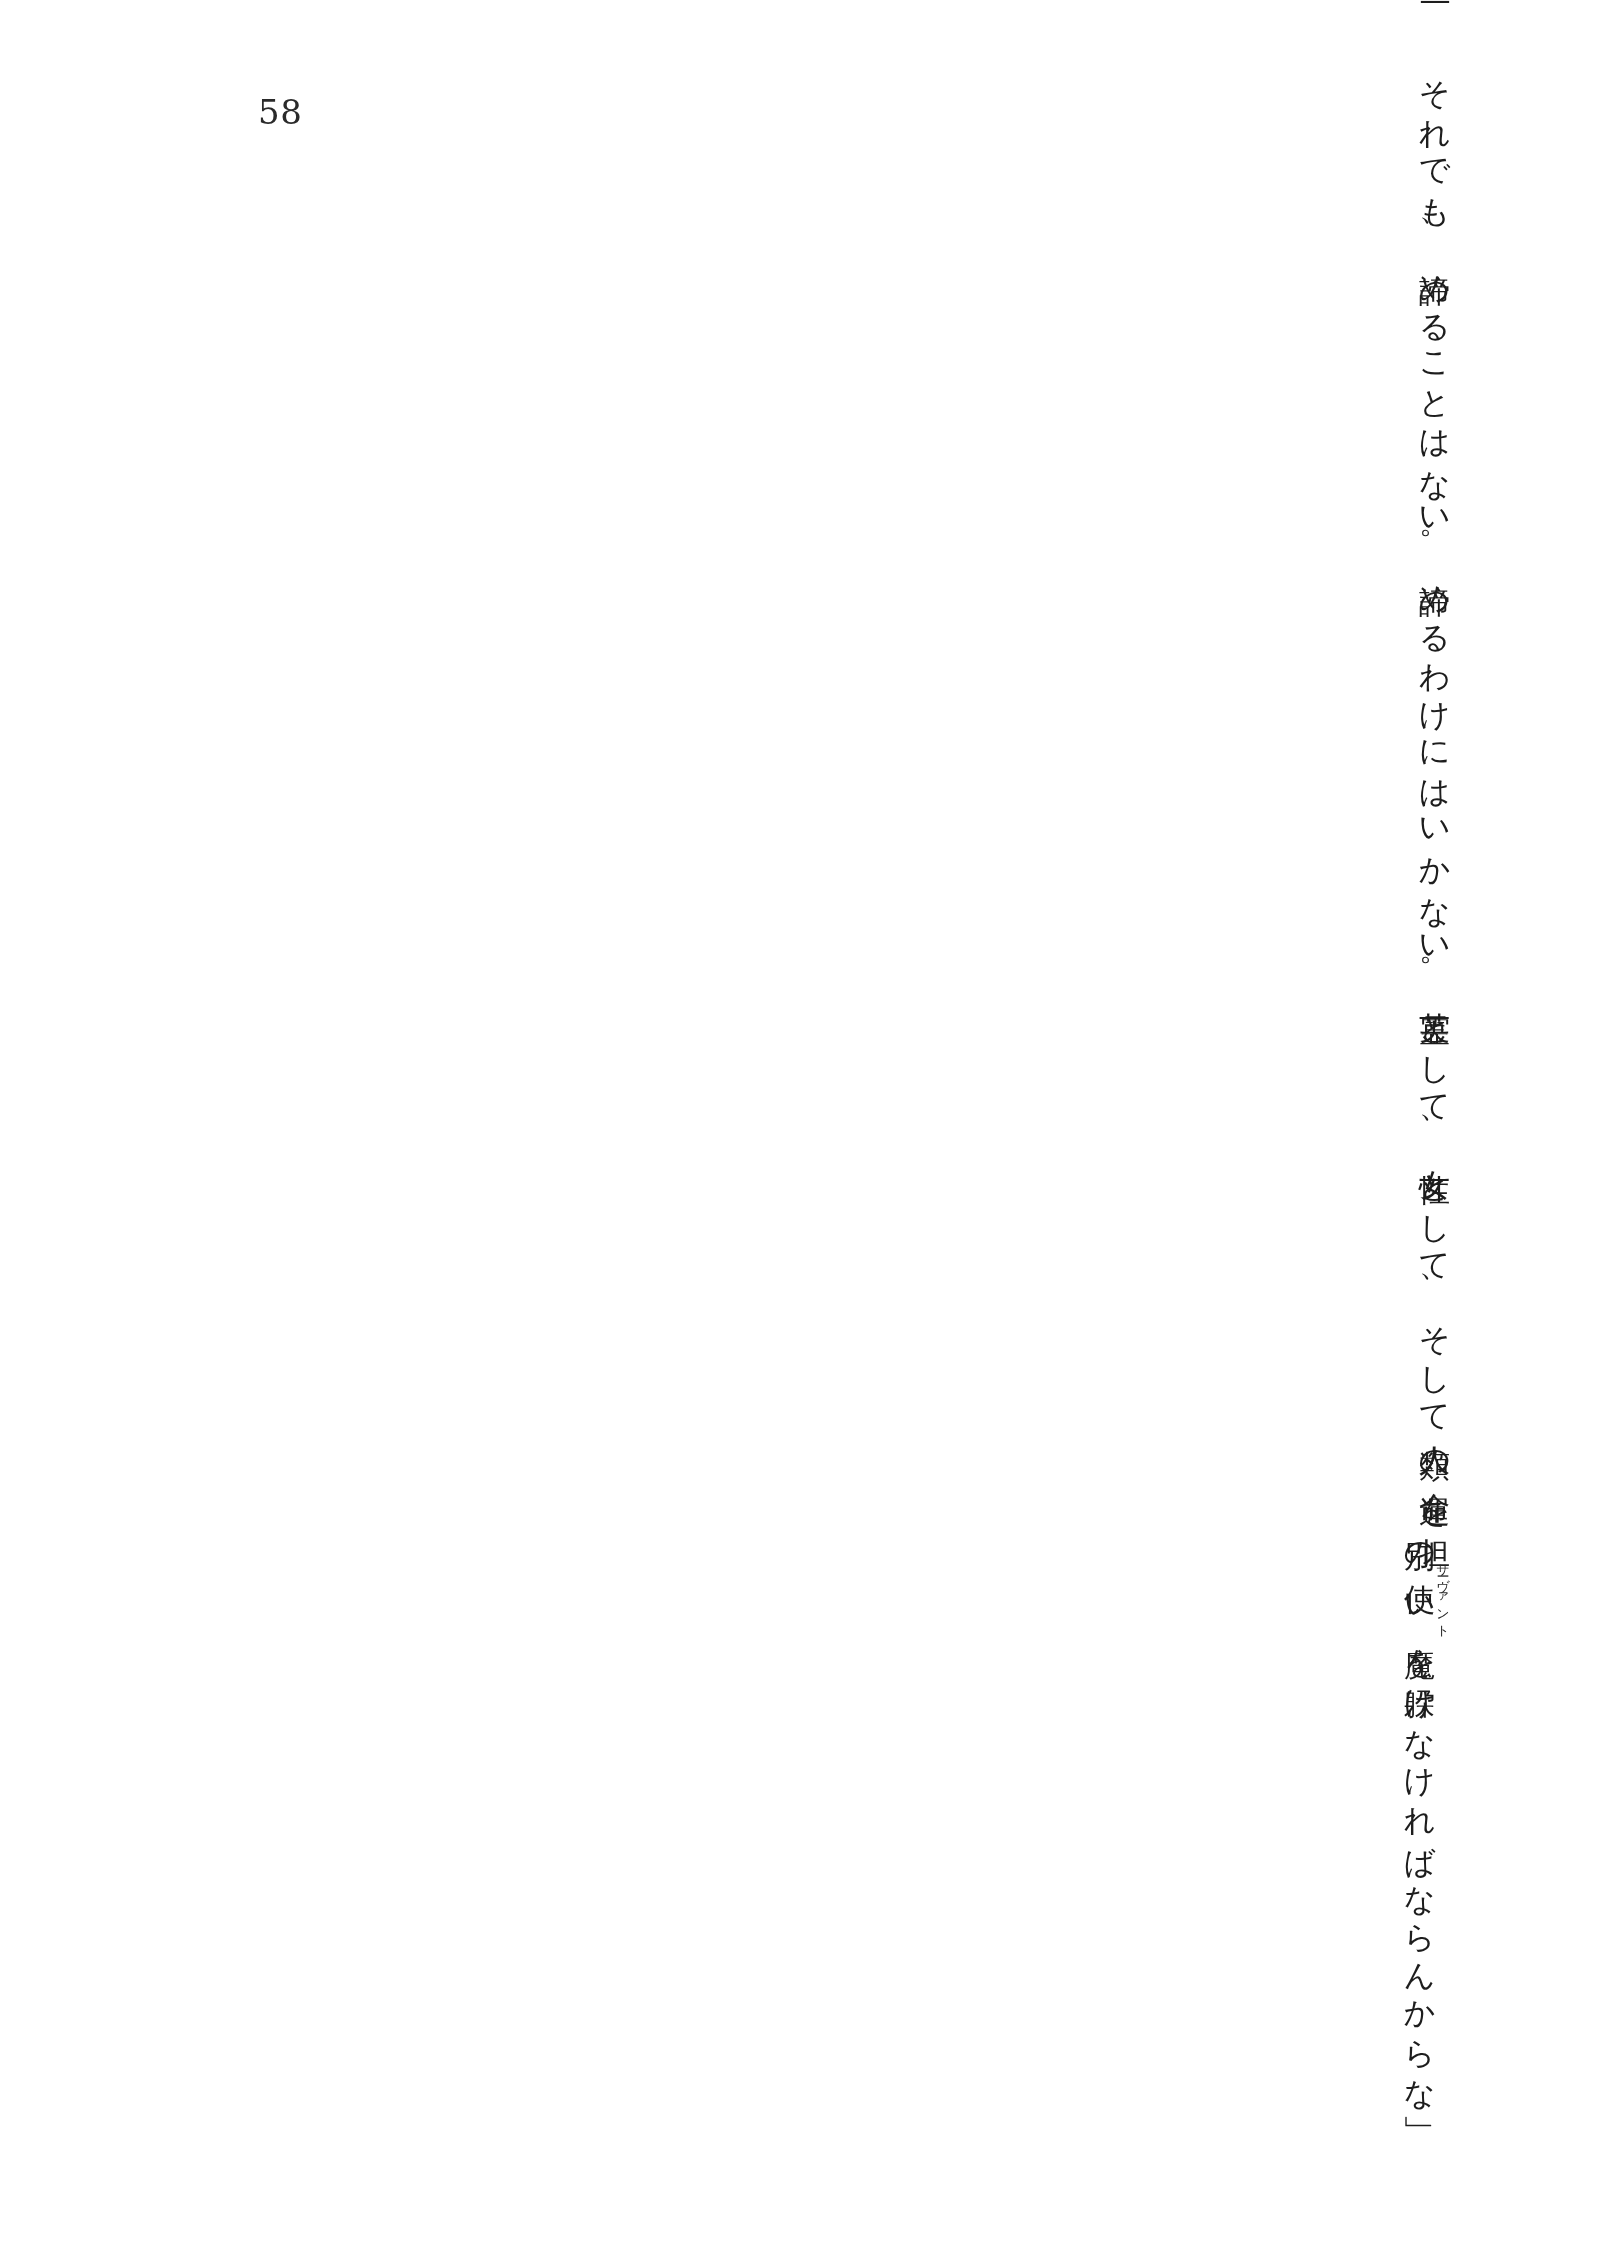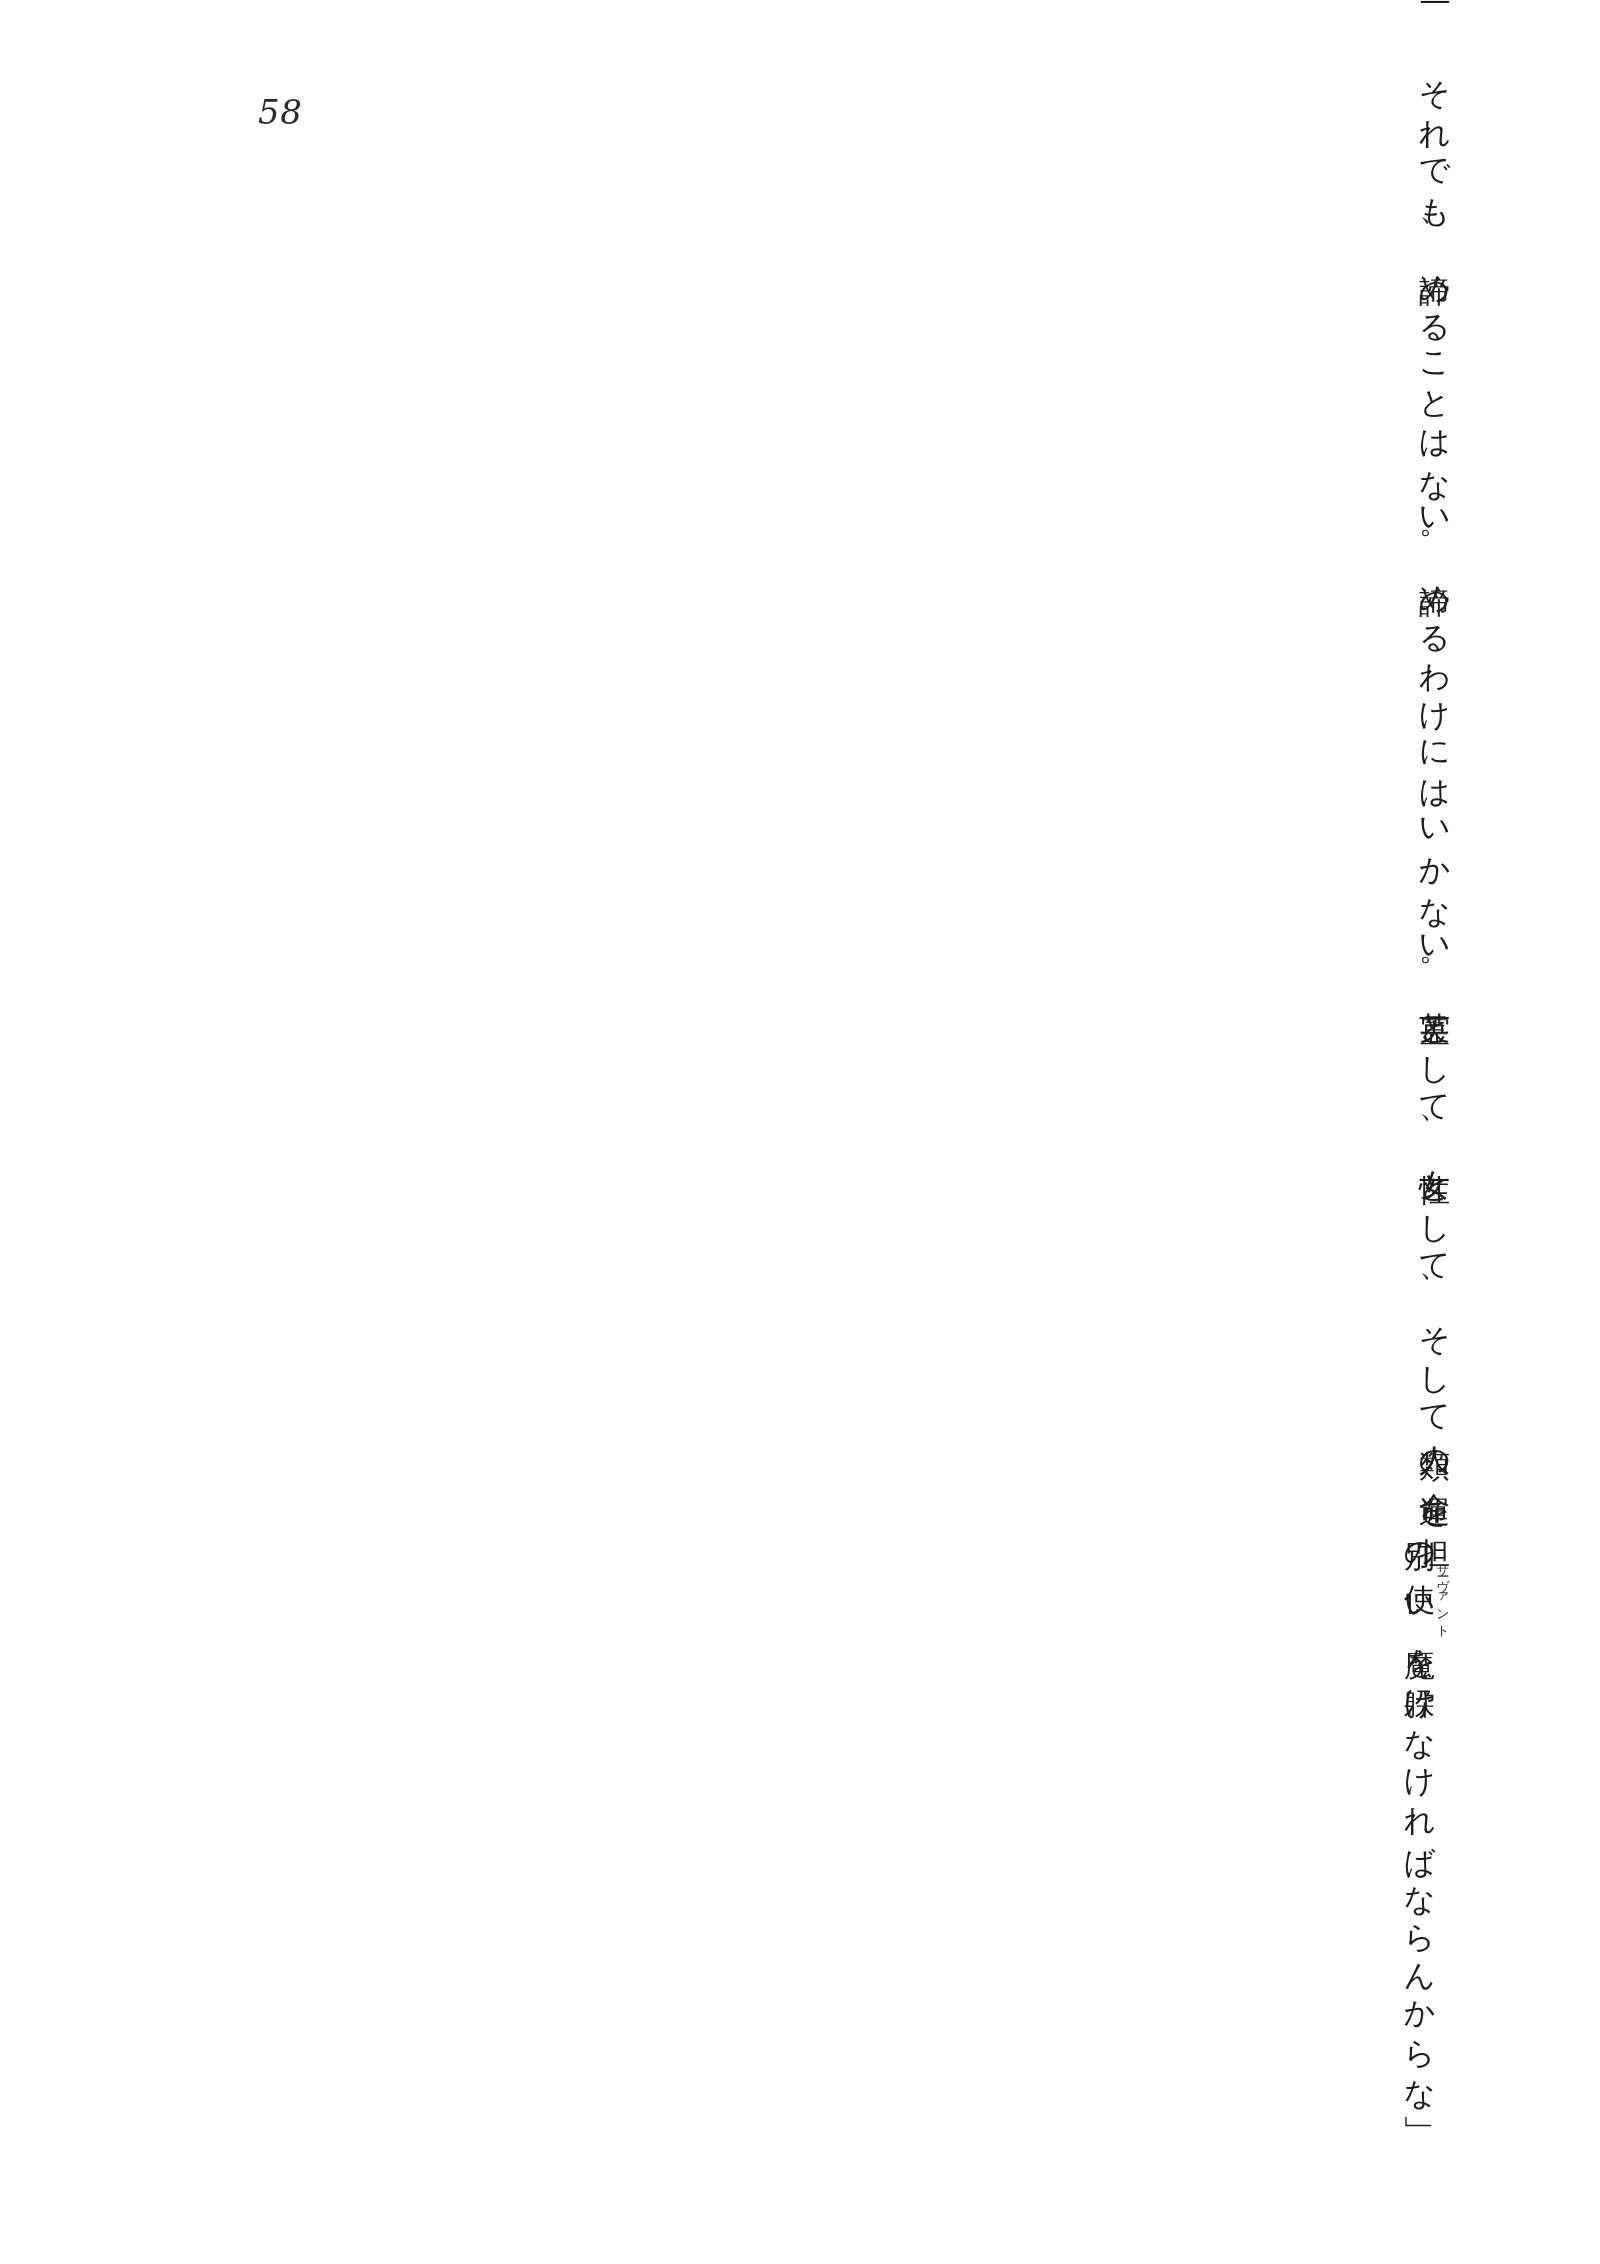--- a/index.html
+++ b/index.html
@@ -27,21 +27,20 @@
 
   
   #page-number {
     position: absolute;
     left: 258px;
     top: 92px;
     font-size: 34px;
     letter-spacing: 0.02em;
     color: #2a2a2a;
     font-family: "DejaVu Serif", "Liberation Serif", serif;
-    font-style: italic;
   }
 
   
   #text-body {
     position: absolute;
     right: 150px;
     top: 150px;
     height: 1950px;
     width: 1180px;
 

